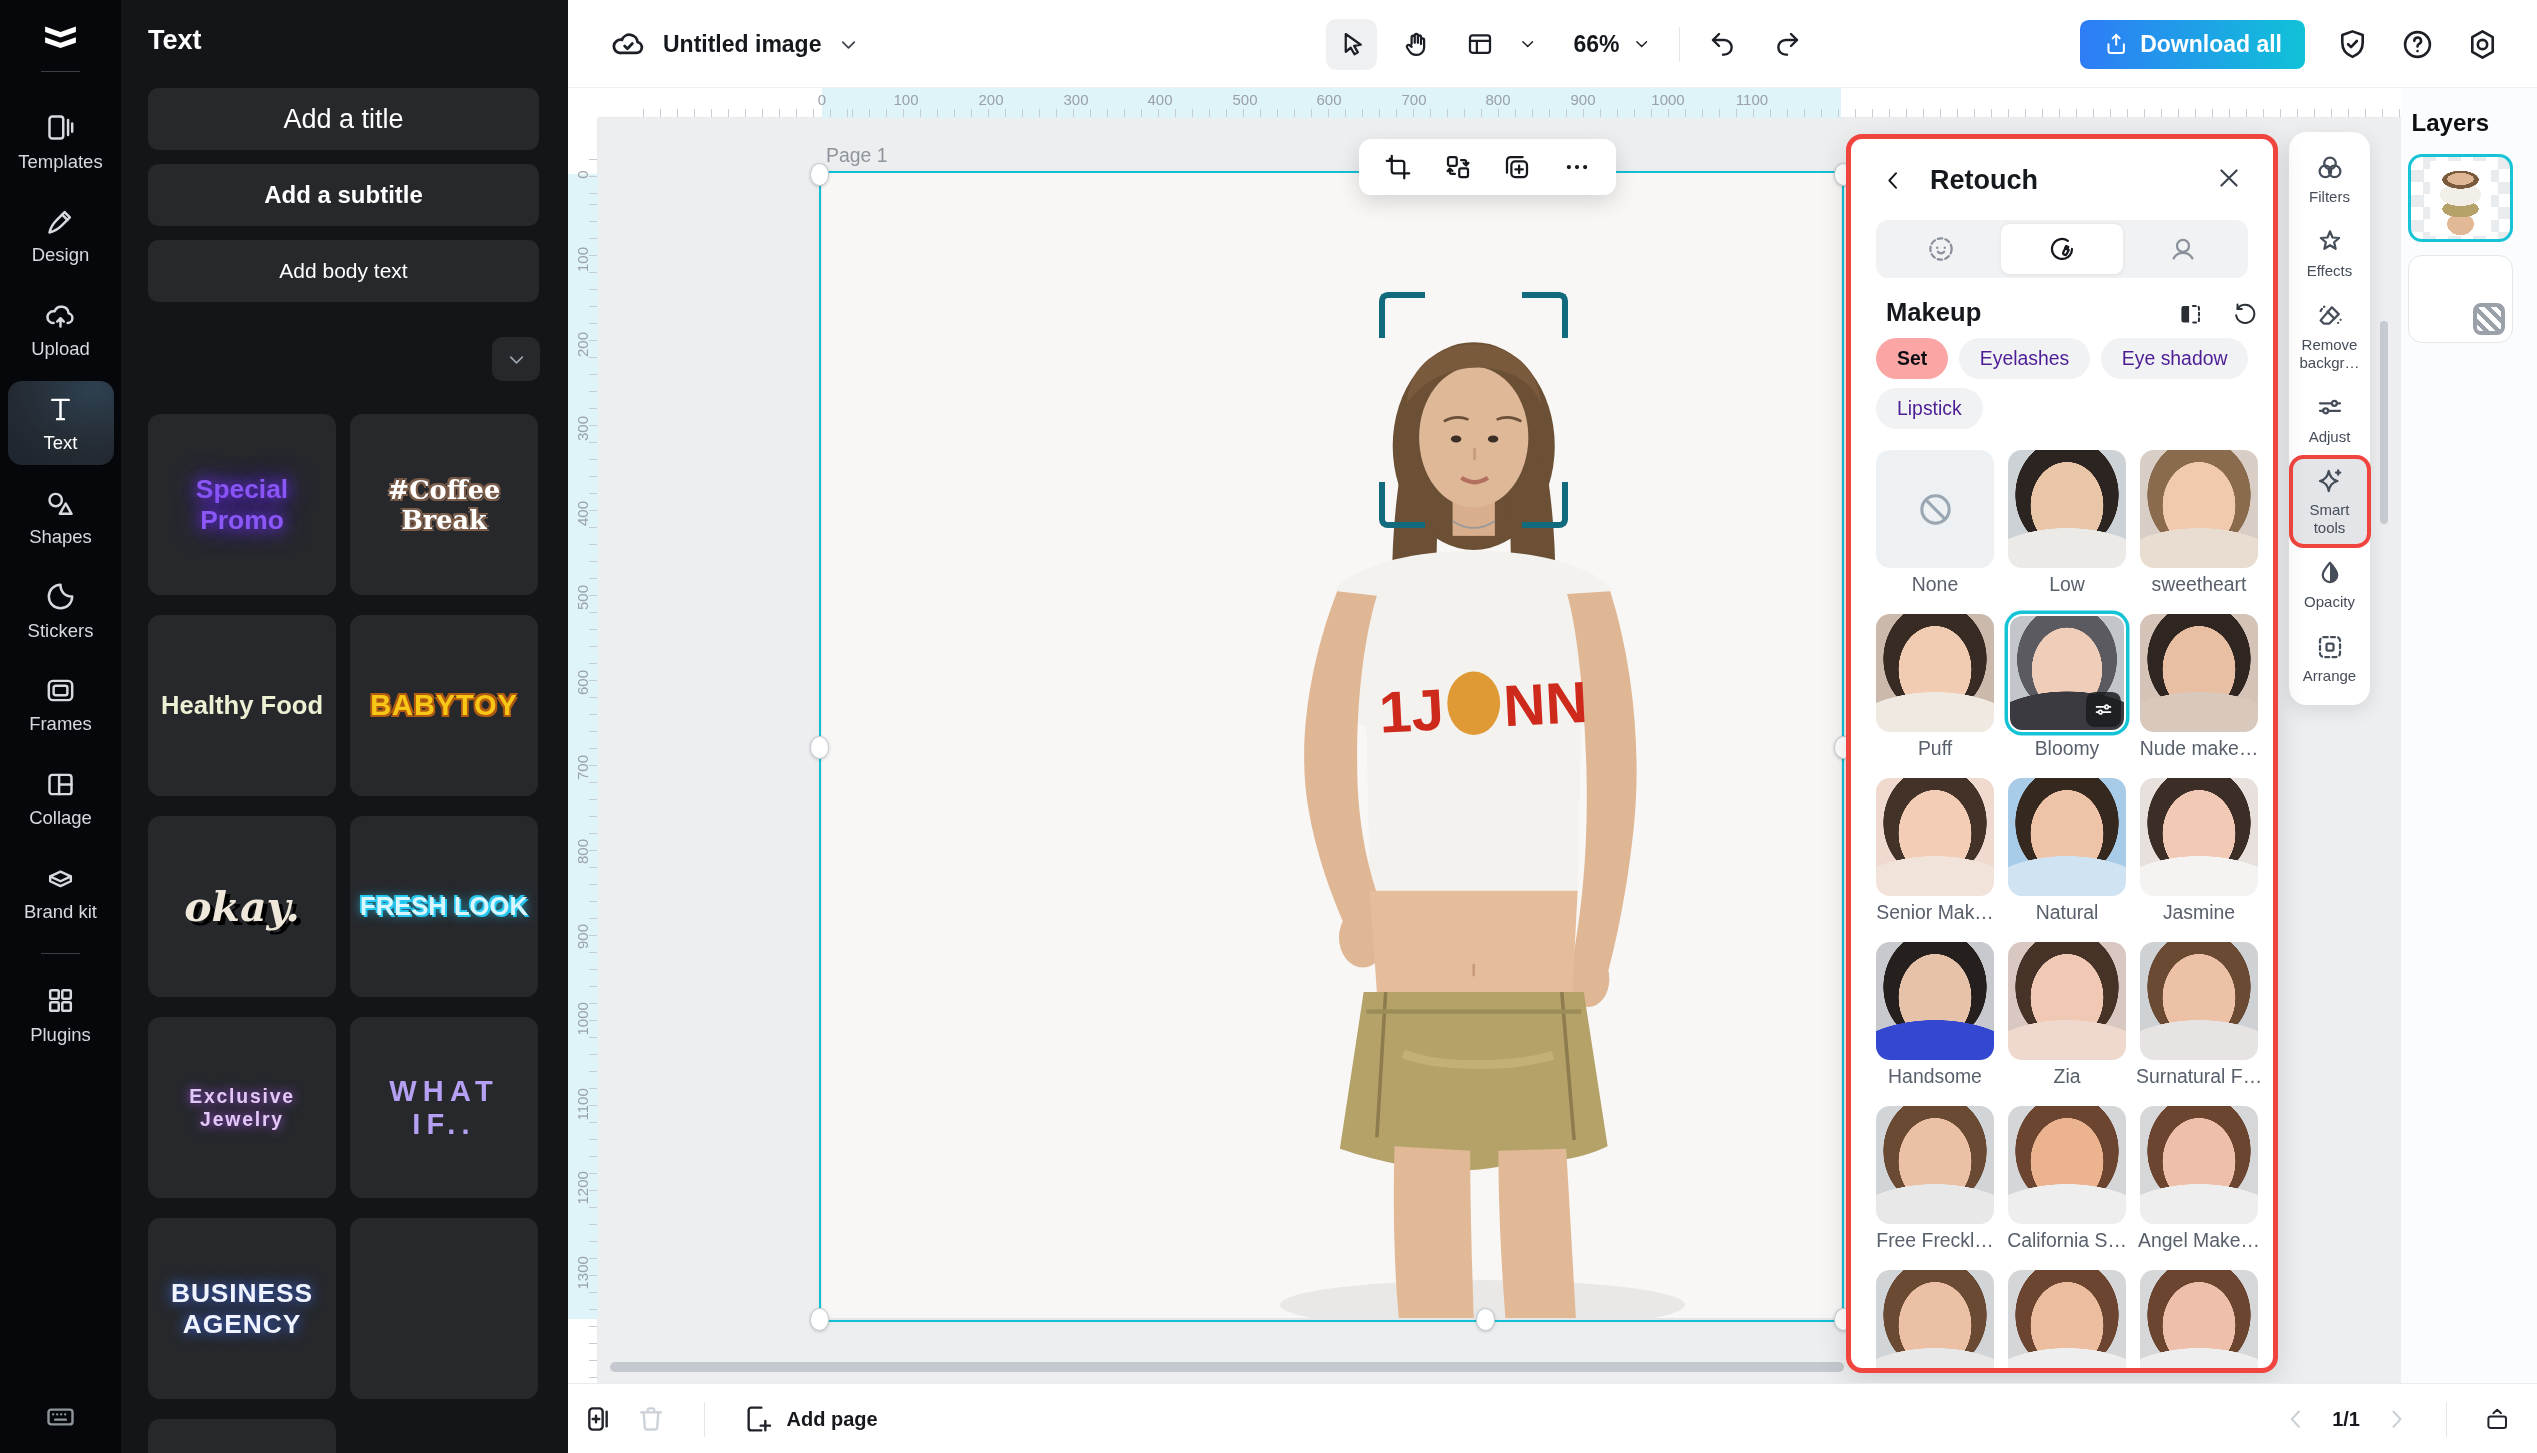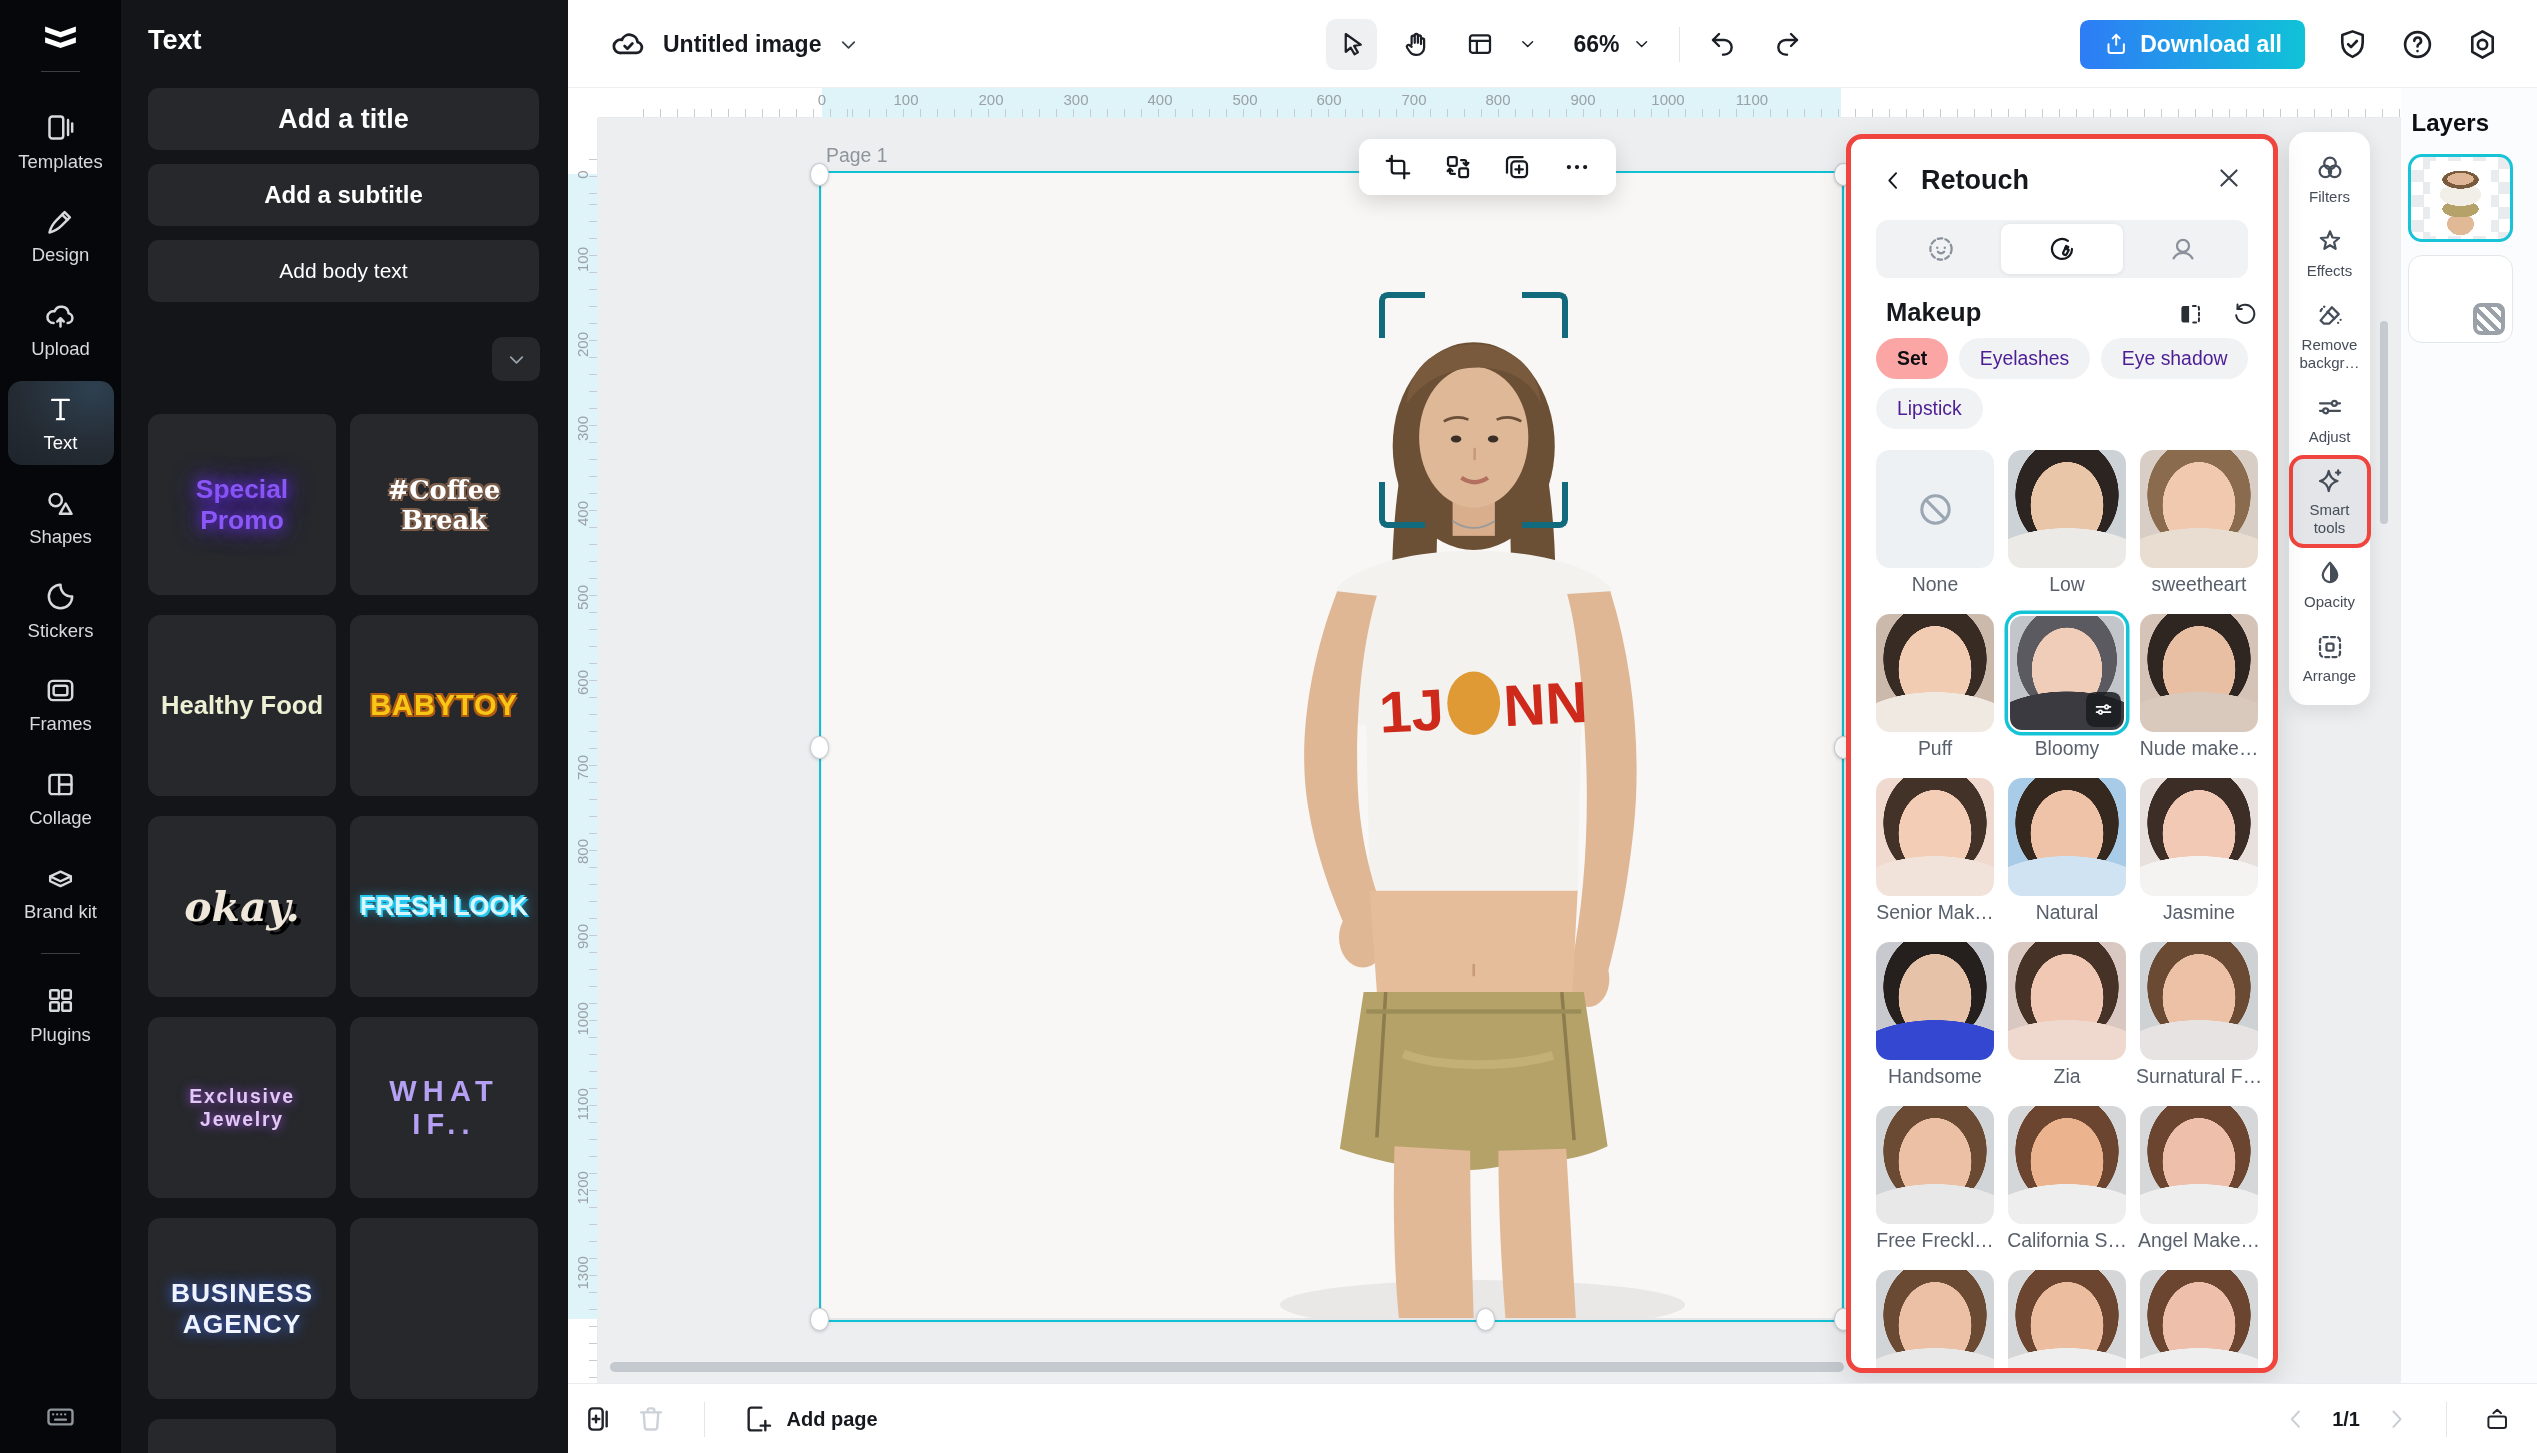--- a/index.html
+++ b/index.html
@@ -18,21 +18,21 @@
   .side-item .icon{width:33px;height:33px;color:#d6dade}
   .side-item .side-label{font-size:18.5px;color:#d6dade;text-align:center;line-height:21px}
   .side-item.active{background:radial-gradient(120% 120% at 80% 10%,#2e4050 0%,#242b33 60%,#1e242b 100%)}
   .side-item.active .side-label,.side-item.active .icon{color:#fff}
   #kbd-btn{margin-top:auto;margin-bottom:21px;width:39px;height:32px;color:#8e959c;cursor:pointer}
 
   
   #text-panel{left:121px;top:0;width:448px;height:1454px;background:#131518;overflow:hidden}
   #text-panel h1{position:absolute;left:27px;top:25px;font-size:27px;color:#fff;font-weight:700}
   .add-btn{position:absolute;left:27px;width:391px;height:62px;border:none;border-radius:10.6px;background:#26282c;color:#fff;cursor:pointer;font-family:inherit}
-  .add-btn.lg{top:88px;font-size:27px;font-weight:700}
+  .add-btn.lg{top:88px;font-size:27px;font-weight:400}
   .add-btn.md{top:164px;font-size:24px;font-weight:600}
   .add-btn.sm{top:240px;font-size:21px;font-weight:500}
   #tp-collapse{left:371px;top:337px;width:48px;height:44px;border-radius:10.6px;background:#26282c;color:#9aa2ab;cursor:pointer;display:flex;align-items:center;justify-content:center}
   #tp-collapse .icon{width:23px;height:23px}
   #text-presets{position:absolute;left:27px;top:414px;width:391px;display:flex;flex-wrap:wrap;gap:20px 14px}
   .tpreset{width:188px;height:181px;background:#26282c;border-radius:12.3px;display:flex;align-items:center;justify-content:center;cursor:pointer;overflow:hidden;text-align:center;padding:5.3px}
   .st-neon-purple{color:#8b57f6;font-weight:700;font-size:26.4px;text-shadow:0 0 14px #6a2ef0,0 0 26.4px #6a2ef0}
   .st-coffee{font-family:"DejaVu Serif",serif;font-weight:700;font-size:25.6px;color:#fff;text-shadow:1.8px 1.8px 0 #7a5c49,-1.8px 1.8px 0 #7a5c49,1.8px -1.8px 0 #7a5c49,-1.8px -1.8px 0 #7a5c49}
   .st-healthy{color:#eef0d4;font-weight:800;font-size:25.6px}
   .st-babytoy{color:#f8c716;font-weight:800;font-size:29px;letter-spacing:0.9px;text-shadow:1.8px 1.8px 0 #b05b10,-1.8px 1.8px 0 #b05b10,1.8px -1.8px 0 #b05b10,-1.8px -1.8px 0 #b05b10}
@@ -87,21 +87,21 @@
   .fb.tr{right:0;top:0;border-right-width:6.2px;border-top-width:6.2px;border-top-right-radius:8.8px}
   .fb.bl{left:0;bottom:0;border-left-width:6.2px;border-bottom-width:6.2px;border-bottom-left-radius:8.8px}
   .fb.br{right:0;bottom:0;border-right-width:6.2px;border-bottom-width:6.2px;border-bottom-right-radius:8.8px}
   #float-toolbar{left:791px;top:51px;width:257px;height:56px;background:#fff;border-radius:12.3px;box-shadow:0 7px 21px rgba(0,0,0,.14);display:flex;align-items:center;justify-content:space-around;z-index:5;padding:0 8.8px}
   #float-toolbar .icon{width:30px;height:30px;color:#15181d;cursor:pointer}
   #hscroll{left:42px;top:1274px;width:1234px;height:9.7px;border-radius:5.3px;background:#c4c9cf;z-index:2;cursor:pointer}
   #vscroll{left:1812px;top:233px;width:8px;height:203px;border-radius:4.4px;background:#c7ccd2;z-index:2;cursor:pointer}
 
   
   #retouch{left:1278px;top:46px;width:432px;height:1239px;background:#fff;border:5.3px solid #f0453e;border-radius:16px;box-shadow:0 8.8px 30px rgba(0,0,0,.13);overflow:hidden;z-index:6}
-  #retouch .hdr{position:absolute;left:30px;top:26.4px;display:flex;align-items:center;gap:15px}
+  #retouch .hdr{position:absolute;left:30px;top:26.4px;display:flex;align-items:center;gap:24px}
   #retouch .hdr .icon{width:25px;height:25px;color:#15181d;cursor:pointer}
   #retouch-title{font-size:27px;font-weight:700}
   #retouch-close{position:absolute;right:30px;top:25px;width:28px;height:28px;color:#3c434d;cursor:pointer}
   #retouch-tabs{position:absolute;left:25px;top:81px;width:372px;height:58px;background:#f1f2f4;border-radius:12.3px;display:flex;padding:4.4px}
   .rtab{flex:1;border-radius:8.8px;display:flex;align-items:center;justify-content:center;color:#8a919b;cursor:pointer}
   .rtab .icon{width:30px;height:30px}
   .rtab.active{background:#fff;color:#15181d;box-shadow:0 0.9px 4.4px rgba(0,0,0,.08)}
   #makeup-row{position:absolute;left:35px;top:159px;width:372px;display:flex;align-items:flex-end}
   #makeup-title{font-size:25.6px;font-weight:700}
   #makeup-row .sp{flex:1}

